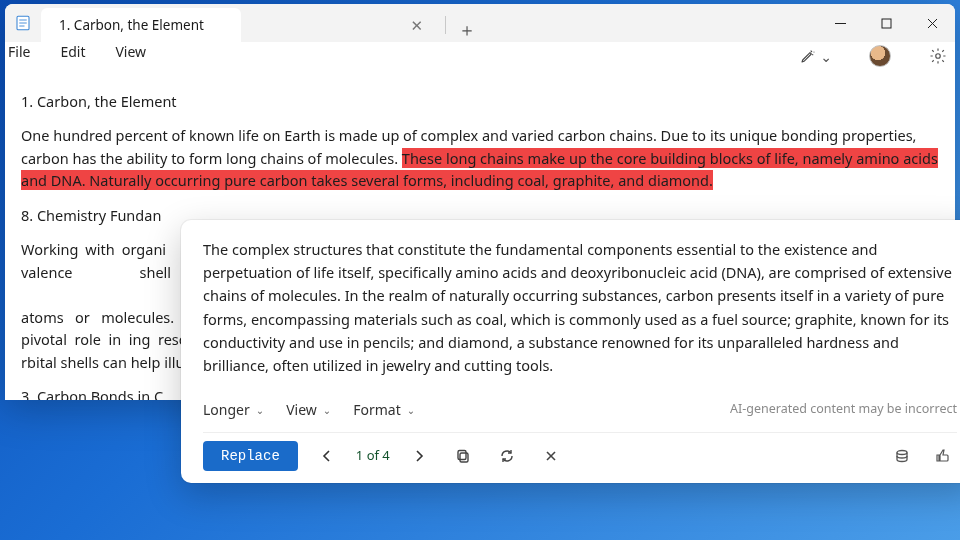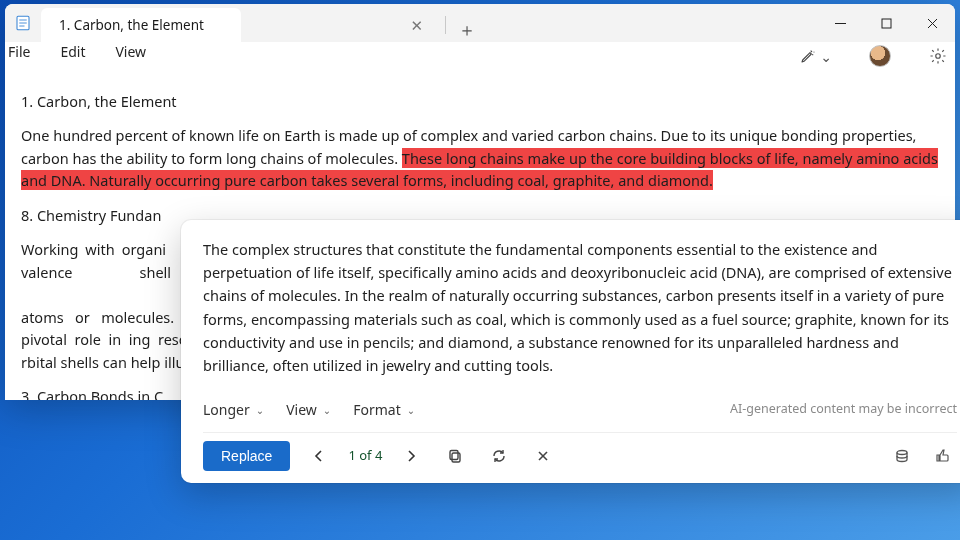--- a/index.html
+++ b/index.html
@@ -40,21 +40,21 @@
     position:absolute; left:176px; top:216px; width:798px;
     background:#fff; border-radius:10px; box-shadow:0 12px 36px rgba(0,0,0,.22), 0 0 0 1px rgba(0,0,0,.05);
     padding:18px 22px 10px 22px; font-size:14.5px; line-height:1.6; color:#222;
   }
   .popover .ai-text { margin-bottom:16px; }
   .popover .opt-row { display:flex; gap:22px; padding:6px 0 10px 0; font-size:14px; color:#333; }
   .popover .opt { display:flex; align-items:center; gap:6px; cursor:pointer; }
   .popover .chev { font-size:10px; color:#666; }
   .popover .opt-row .disclaimer { margin-left:auto; font-size:12.5px; color:#8a8a8a; }
   .popover .action-row { display:flex; align-items:center; gap:14px; padding:8px 0 2px 0; border-top:1px solid #eee; }
-  .btn-primary { background:#1a6bc9; color:#fff; border:none; padding:7px 18px; border-radius:4px; font-size:14px; cursor:pointer; }
+  .btn-primary { background:#1a6bc9; color:#fff; border:none; padding:7px 18px; border-radius:4px; font-size:14px; cursor:pointer;font-family:Liberation Mono, monospace; }
   .ico-btn { width:30px; height:30px; display:flex; align-items:center; justify-content:center; color:#444; cursor:pointer; border-radius:4px; }
   .ico-btn svg { width:16px; height:16px; }
   .pager-text { font-size:13px; color:#14532d; }
   .action-row .right { margin-left:auto; display:flex; gap:10px; }
 </style>
 </head>
 <body>
 
 <div class="window">
 

